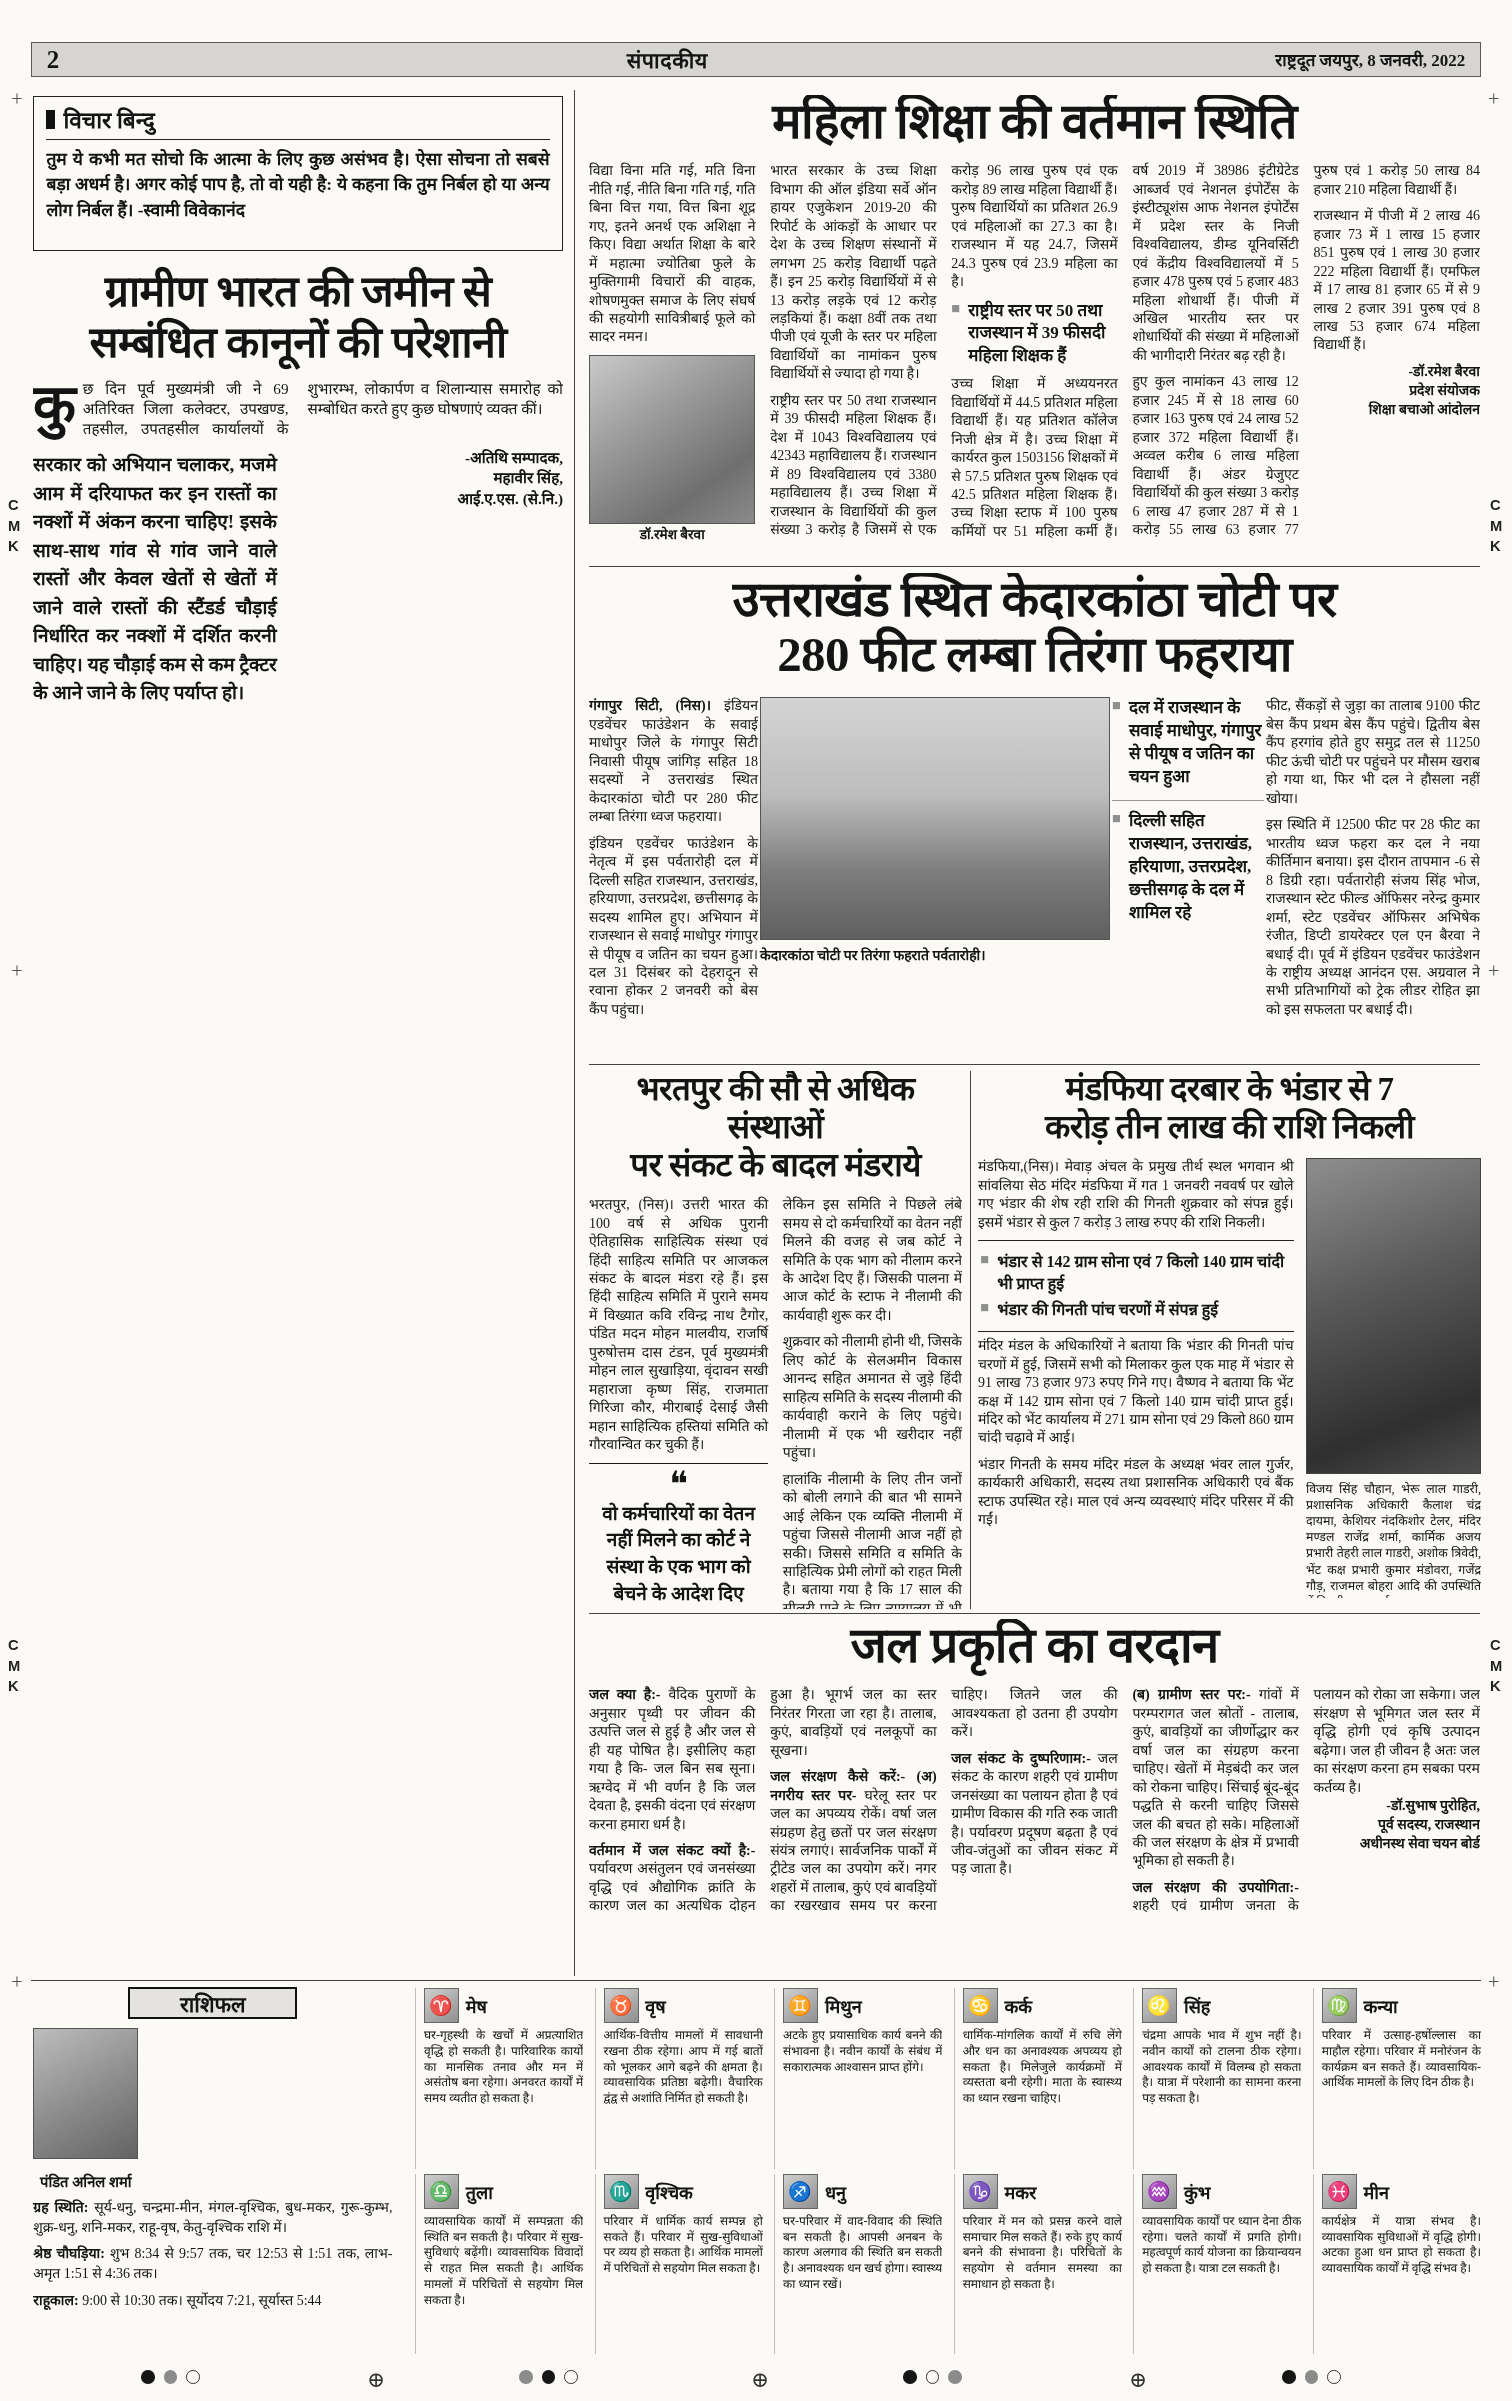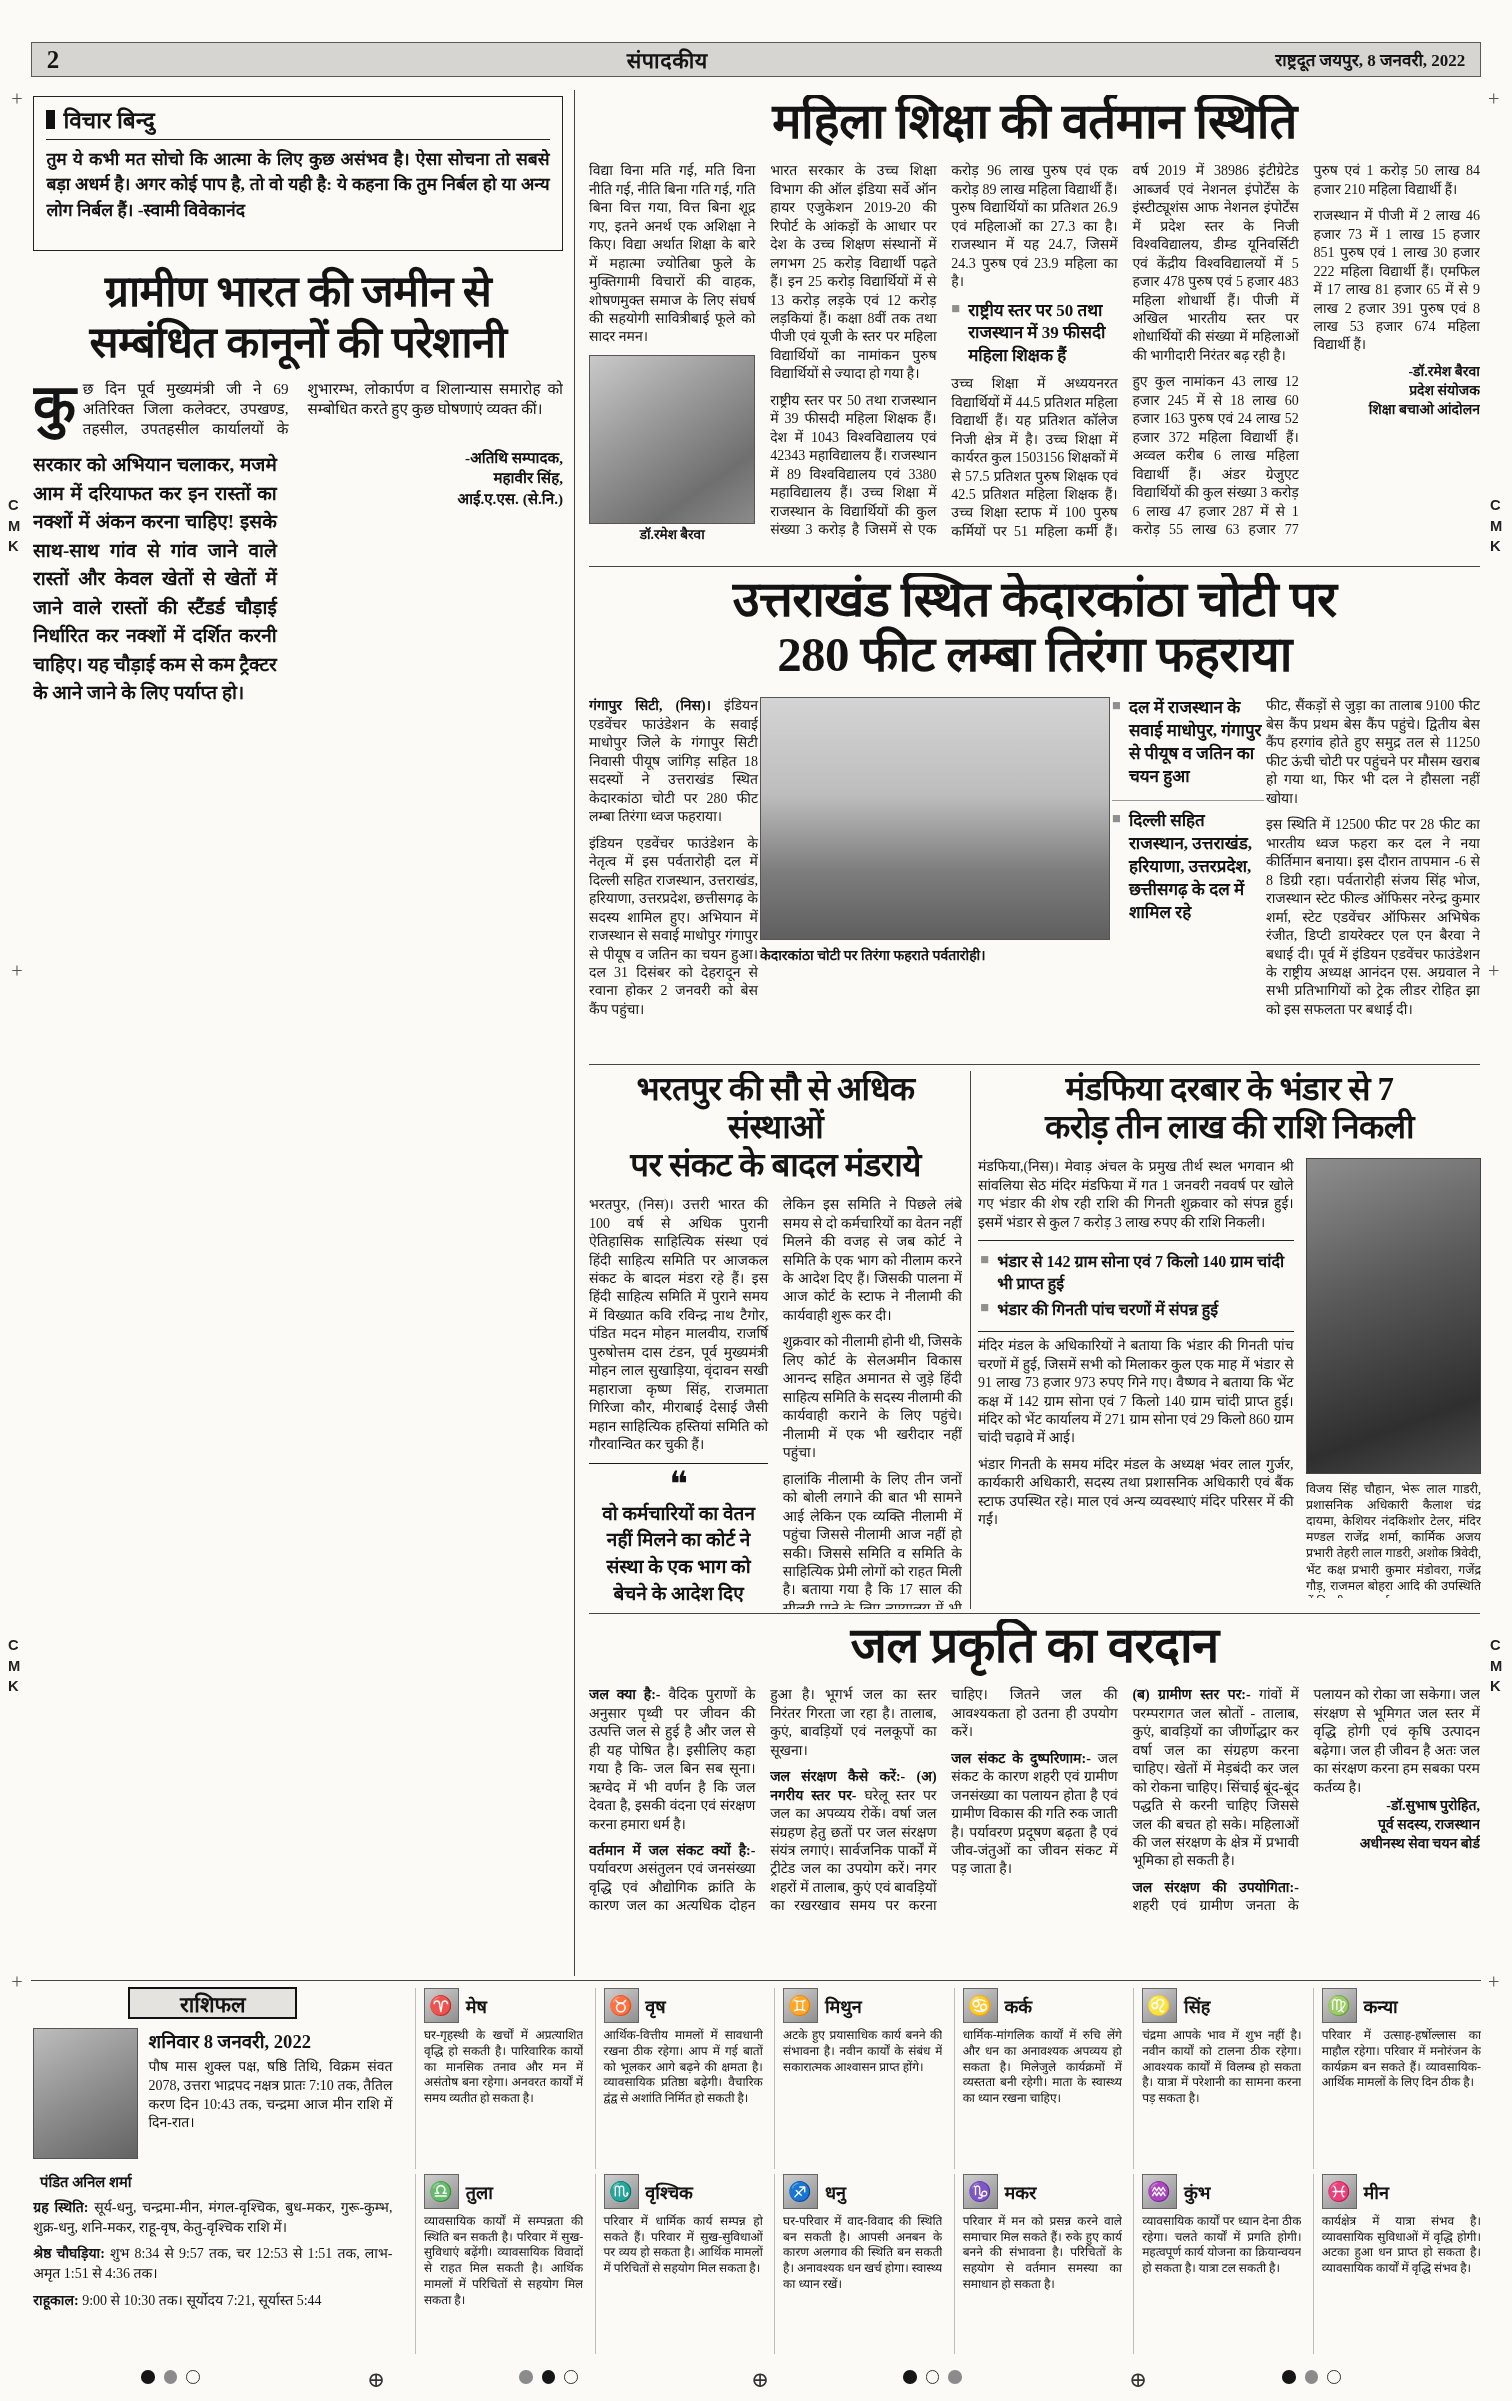--- a/index.html
+++ b/index.html
@@ -306,24 +306,20 @@
   <div class="divider-h" style="left:31px; top:1980px; width:1450px;"></div>
 
   <div class="rashifal">
     <div class="rashi-left">
       <div class="rashi-tab">राशिफल</div>
       <div class="rashi-row">
         <div>
           <div class="astro-photo"></div>
           <div class="astro-name">पंडित अनिल शर्मा</div>
         </div>
-        <div>
-          <div class="rashi-date">शनिवार 8 जनवरी, 2022</div>
-          <div class="rashi-panchang">पौष मास शुक्ल पक्ष, षष्ठि तिथि, विक्रम संवत 2078, उत्तरा भाद्रपद नक्षत्र प्रातः 7:10 तक, तैतिल करण दिन 10:43 तक, चन्द्रमा आज मीन राशि में दिन-रात।</div>
-        </div>
       </div>
       <div class="rashi-line"><b>ग्रह स्थिति:</b> <span>सूर्य-धनु, चन्द्रमा-मीन, मंगल-वृश्चिक, बुध-मकर, गुरू-कुम्भ, शुक्र-धनु, शनि-मकर, राहू-वृष, केतु-वृश्चिक राशि में।</span></div>
       <div class="rashi-line"><b>श्रेष्ठ चौघड़िया:</b> <span>शुभ 8:34 से 9:57 तक, चर 12:53 से 1:51 तक, लाभ-अमृत 1:51 से 4:36 तक।</span></div>
       <div class="rashi-line"><b>राहूकाल:</b> <span>9:00 से 10:30 तक। सूर्योदय 7:21, सूर्यास्त 5:44</span></div>
     </div>
     <div class="z-grid">
         <div class="z-cell">
         <div class="z-head">
           <div class="z-icon">♈</div>
           <div class="z-name">मेष</div>

